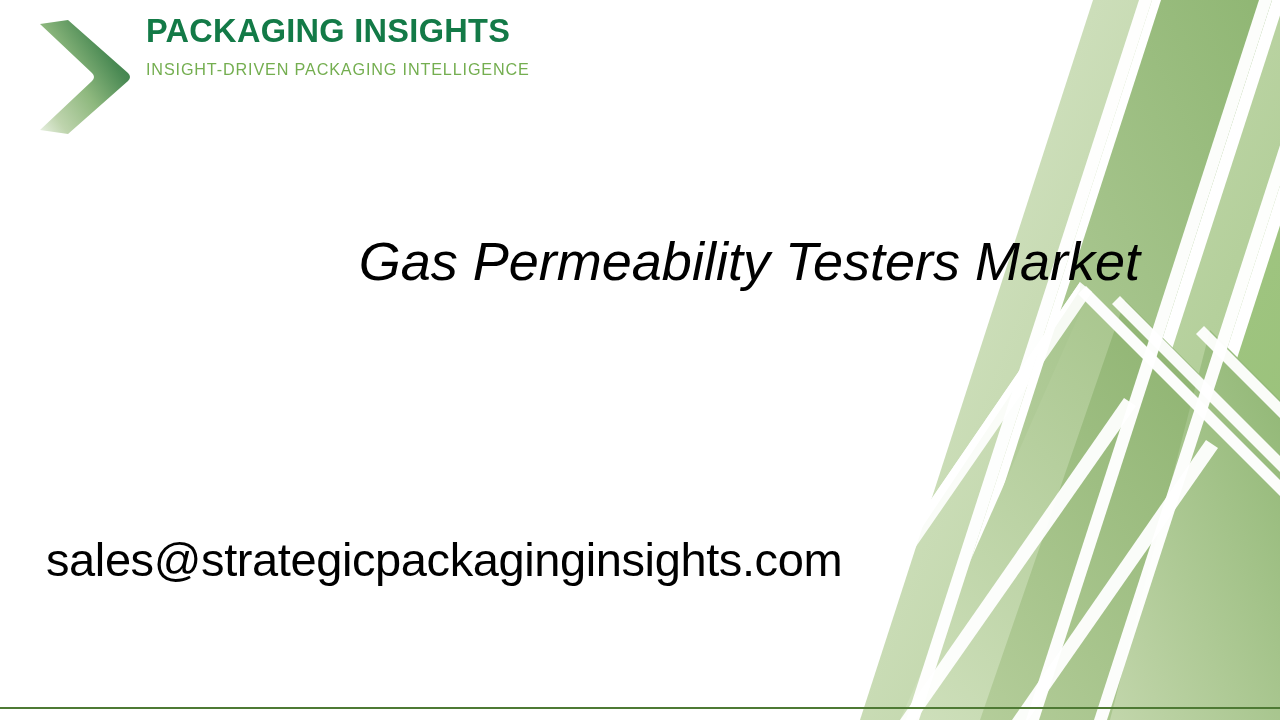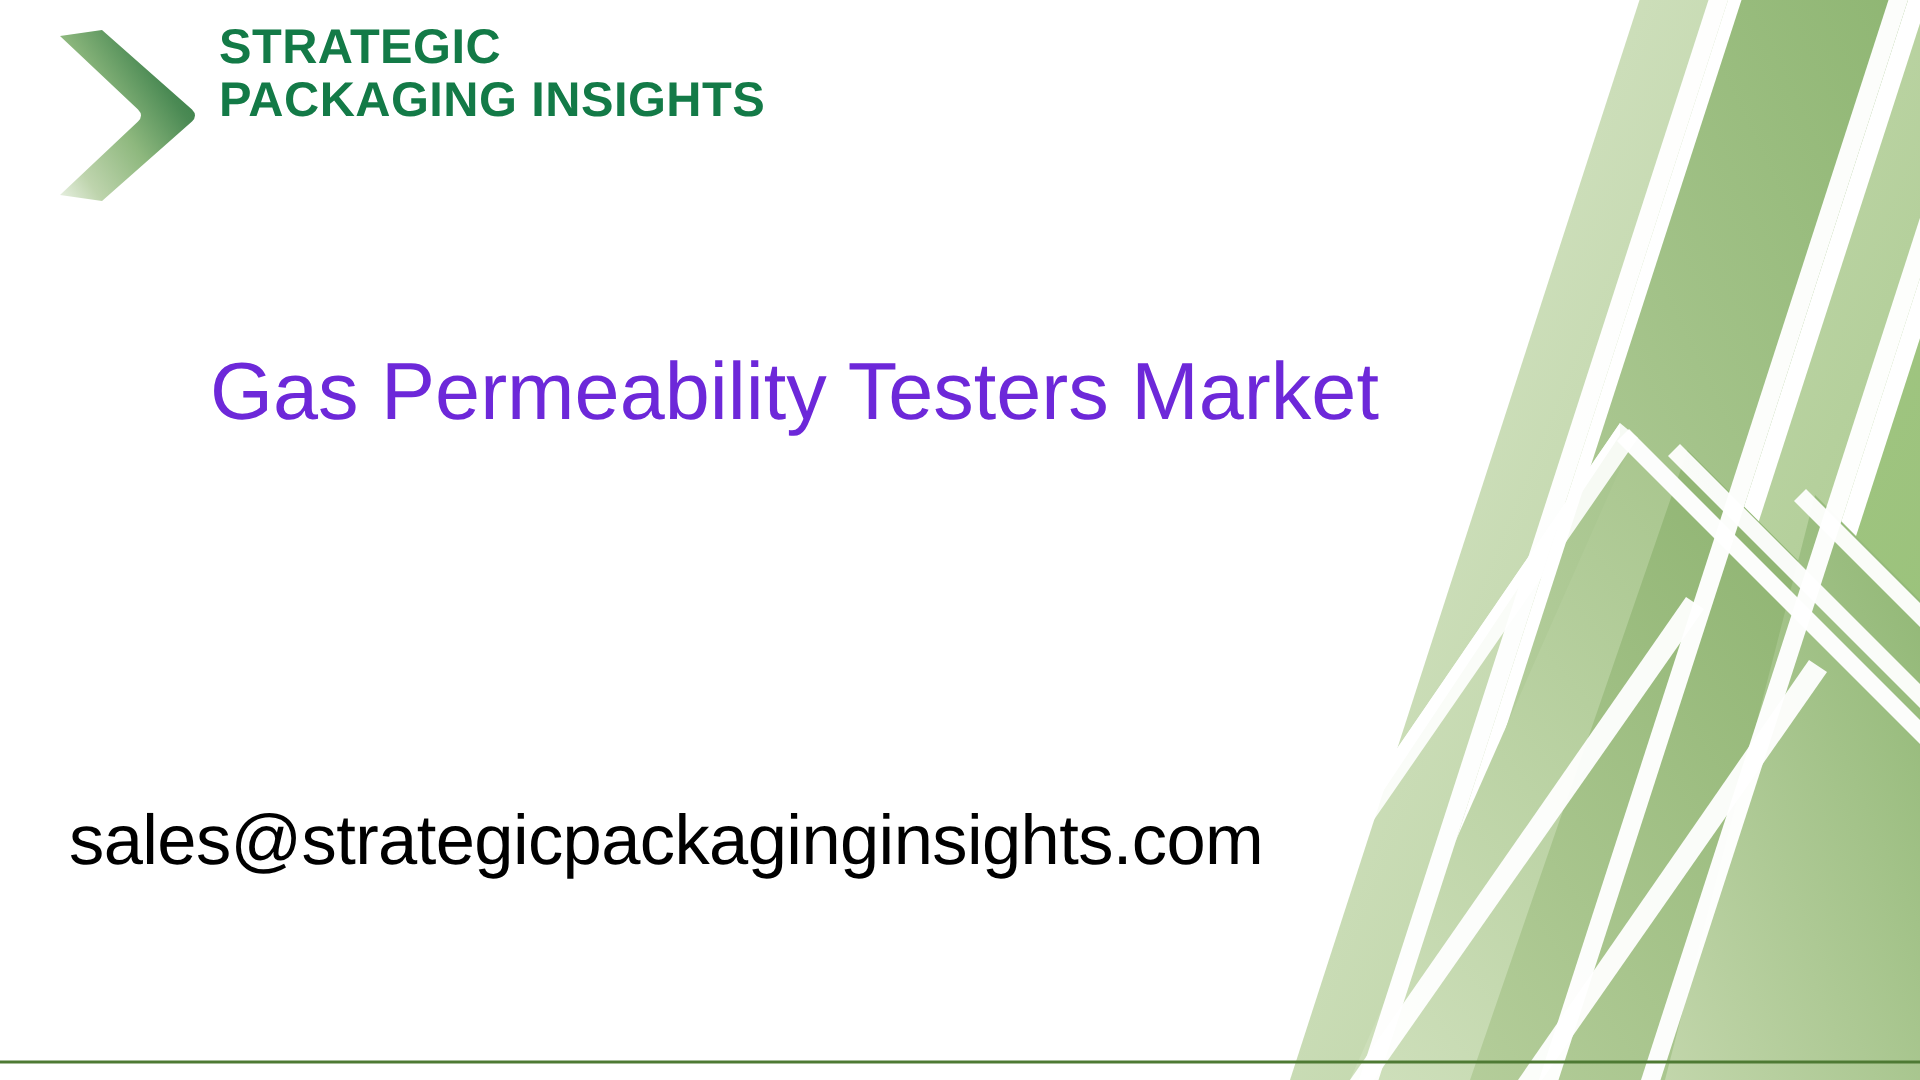--- a/index.html
+++ b/index.html
@@ -76,26 +76,27 @@
     color: #74AE50;
     white-space: nowrap;
   }
 
   
   #title {
     position: absolute;
     left: 140px;
     top: 236px;
     width: 1000px;
-    text-align: left;
+    text-align: right;
     font-family: "Liberation Sans", sans-serif;
     font-weight: 400;
     font-size: 54px;
     line-height: 51px;
-    color: #6d28d9;
+    color: #000000;
+    font-style: italic;
   }
 
   
   #email {
     position: absolute;
     left: 46px;
     top: 529px;
     font-family: "Liberation Sans Narrow", "Liberation Sans", sans-serif;
     font-stretch: condensed;
     font-weight: 400;
@@ -196,22 +197,22 @@
             <stop offset="0.48" stop-color="#8eb87e"></stop>
             <stop offset="0.78" stop-color="#4b8a54"></stop>
             <stop offset="1.00" stop-color="#2f7a42"></stop>
           </linearGradient>
         </defs>
         <path d="M2,6 L30,2 L90,55 Q94,59 90,63 L30,116 L2,112 L54,63 Q58,59 54,55 Z" fill="url(#chev)"></path>
       </svg>
     </div>
 
     <div id="logo-text">
-      <div class="logo-line">STRATEGIC</div>
       <div class="logo-line">PACKAGING INSIGHTS</div>
+      <div id="logo-tagline">INSIGHT-DRIVEN PACKAGING INTELLIGENCE</div>
     </div>
 
   </div>
 
   <div id="title">Gas Permeability Testers Market</div>
 
   <div id="email">sales@strategicpackaginginsights.com</div>
 
   <div id="bottom-rule"></div>
 

